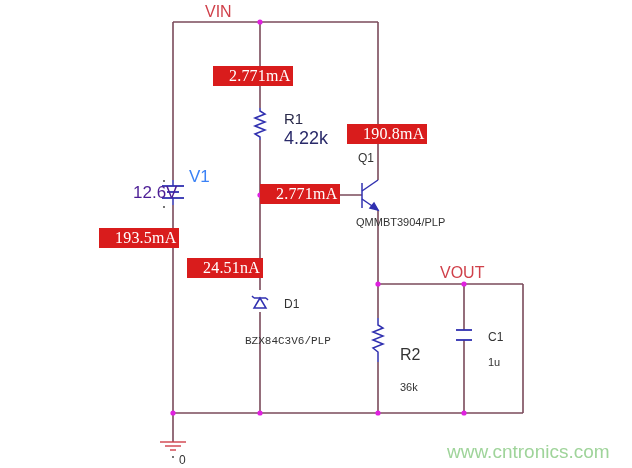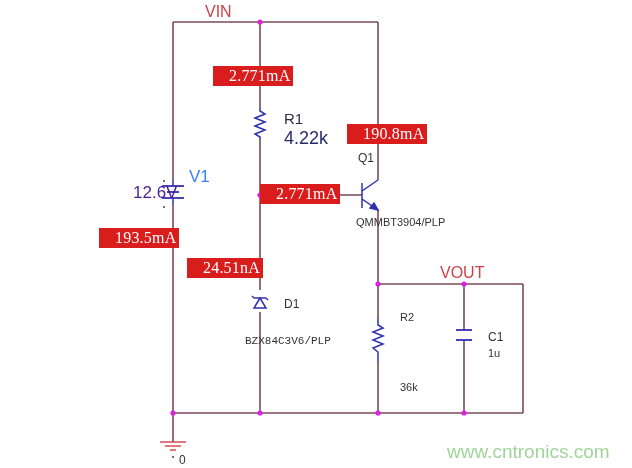--- a/index.html
+++ b/index.html
@@ -108,25 +108,25 @@
 
 <div class="lbl ref" style="left:284px; top:111px;">R1</div>
 <div class="lbl val" style="left:284px; top:129px;">4.22k</div>
 
 <div class="lbl small" style="left:358px; top:152px; font-size:12px;">Q1</div>
 <div class="lbl small" style="left:356px; top:217px;">QMMBT3904/PLP</div>
 
 <div class="lbl small" style="left:284px; top:298px; font-size:12px;">D1</div>
 <div class="lbl small" style="left:245px; top:336px;font-family:Liberation Mono, monospace;">BZX84C3V6/PLP</div>
 
-<div class="lbl small" style="left:400px; top:312px; font-size:11px;">R2</div>
+<div class="lbl small" style="left:400px; top:347px; font-size:16px;">R2</div>
 <div class="lbl small" style="left:400px; top:348px;margin-top:34px;">36k</div>
 
 <div class="lbl small" style="left:488px; top:331px; font-size:12px;">C1</div>
-<div class="lbl small" style="left:488px; top:348px;">1u</div>
+<div class="lbl small" style="left:488px; top:357px;">1u</div>
 
 <div class="current" style="left:213px; top:66px;">2.771mA</div>
 <div class="current" style="left:347px; top:124px;">190.8mA</div>
 <div class="current" style="left:260px; top:184px;">2.771mA</div>
 <div class="current" style="left:99px; top:228px;">193.5mA</div>
 <div class="current" style="left:187px; top:258px;">24.51nA</div>
 
 <div class="watermark" style="left:447px; top:441px;text-align:right;">www.cntronics.com</div>
 
 </body></html>

